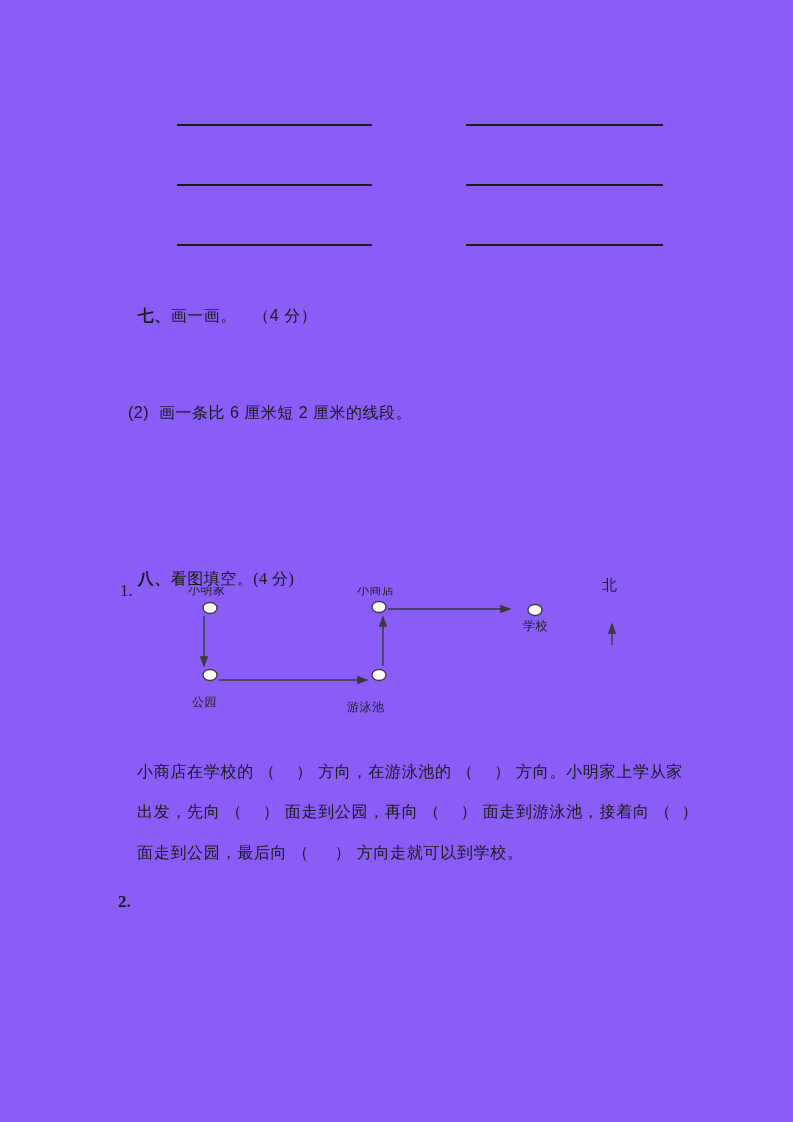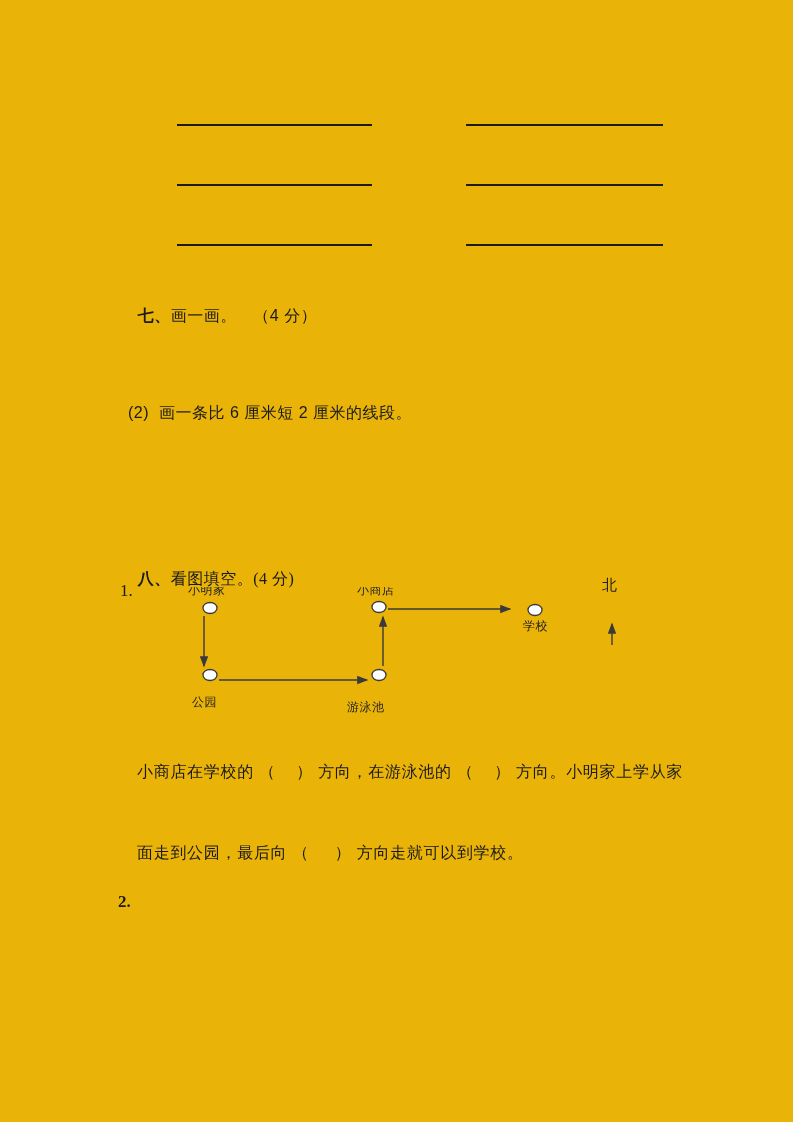--- a/index.html
+++ b/index.html
@@ -2,21 +2,21 @@
 <html><head>
 <meta charset="utf-8">
 <style>
   * { margin: 0; padding: 0; box-sizing: border-box; }
   html, body { background: #888; }
   .page {
     position: relative;
     width: 793px;
     height: 1122px;
     margin: 0 auto;
-    background: #eab308;
+    background: #8b5cf6;
     font-family: "Liberation Sans", sans-serif;
     color: #1a1a1a;
     overflow: hidden;
   }
   .abs { position: absolute; white-space: pre; }
   .blank-line {
     position: absolute;
     height: 2px;
     background: #1c1c1c;
   }
@@ -84,17 +84,18 @@
   </div>
   <div class="label-clip node-label" style="left:357px; top:587px; width:50px;">
     <span>小商店</span>
   </div>
   <div class="abs node-label" style="left:192px; top:694px;">公园</div>
   <div class="abs node-label" style="left:347px; top:699px;">游泳池</div>
   <div class="abs node-label" style="left:523px; top:586px;margin-top:32px;">学校</div>
   <div class="abs north-label" style="left:602px; top:576px;">北</div>
 
   <div class="abs para-line" style="left:137px; top:747px;">小商店在学校的 （    ） 方向，在游泳池的 （    ） 方向。小明家上学从家</div>
+  <div class="abs para-line" style="left:137px; top:787px;">出发，先向 （    ） 面走到公园，再向 （    ） 面走到游泳池，接着向 （  ）</div>
   <div class="abs para-line" style="left:137px; top:828px;">面走到公园，最后向 （     ） 方向走就可以到学校。</div>
 
   <div class="abs q-num serif bold" style="left:118px; top:892px;">2.</div>
 
 </div>
 
 </body></html>

